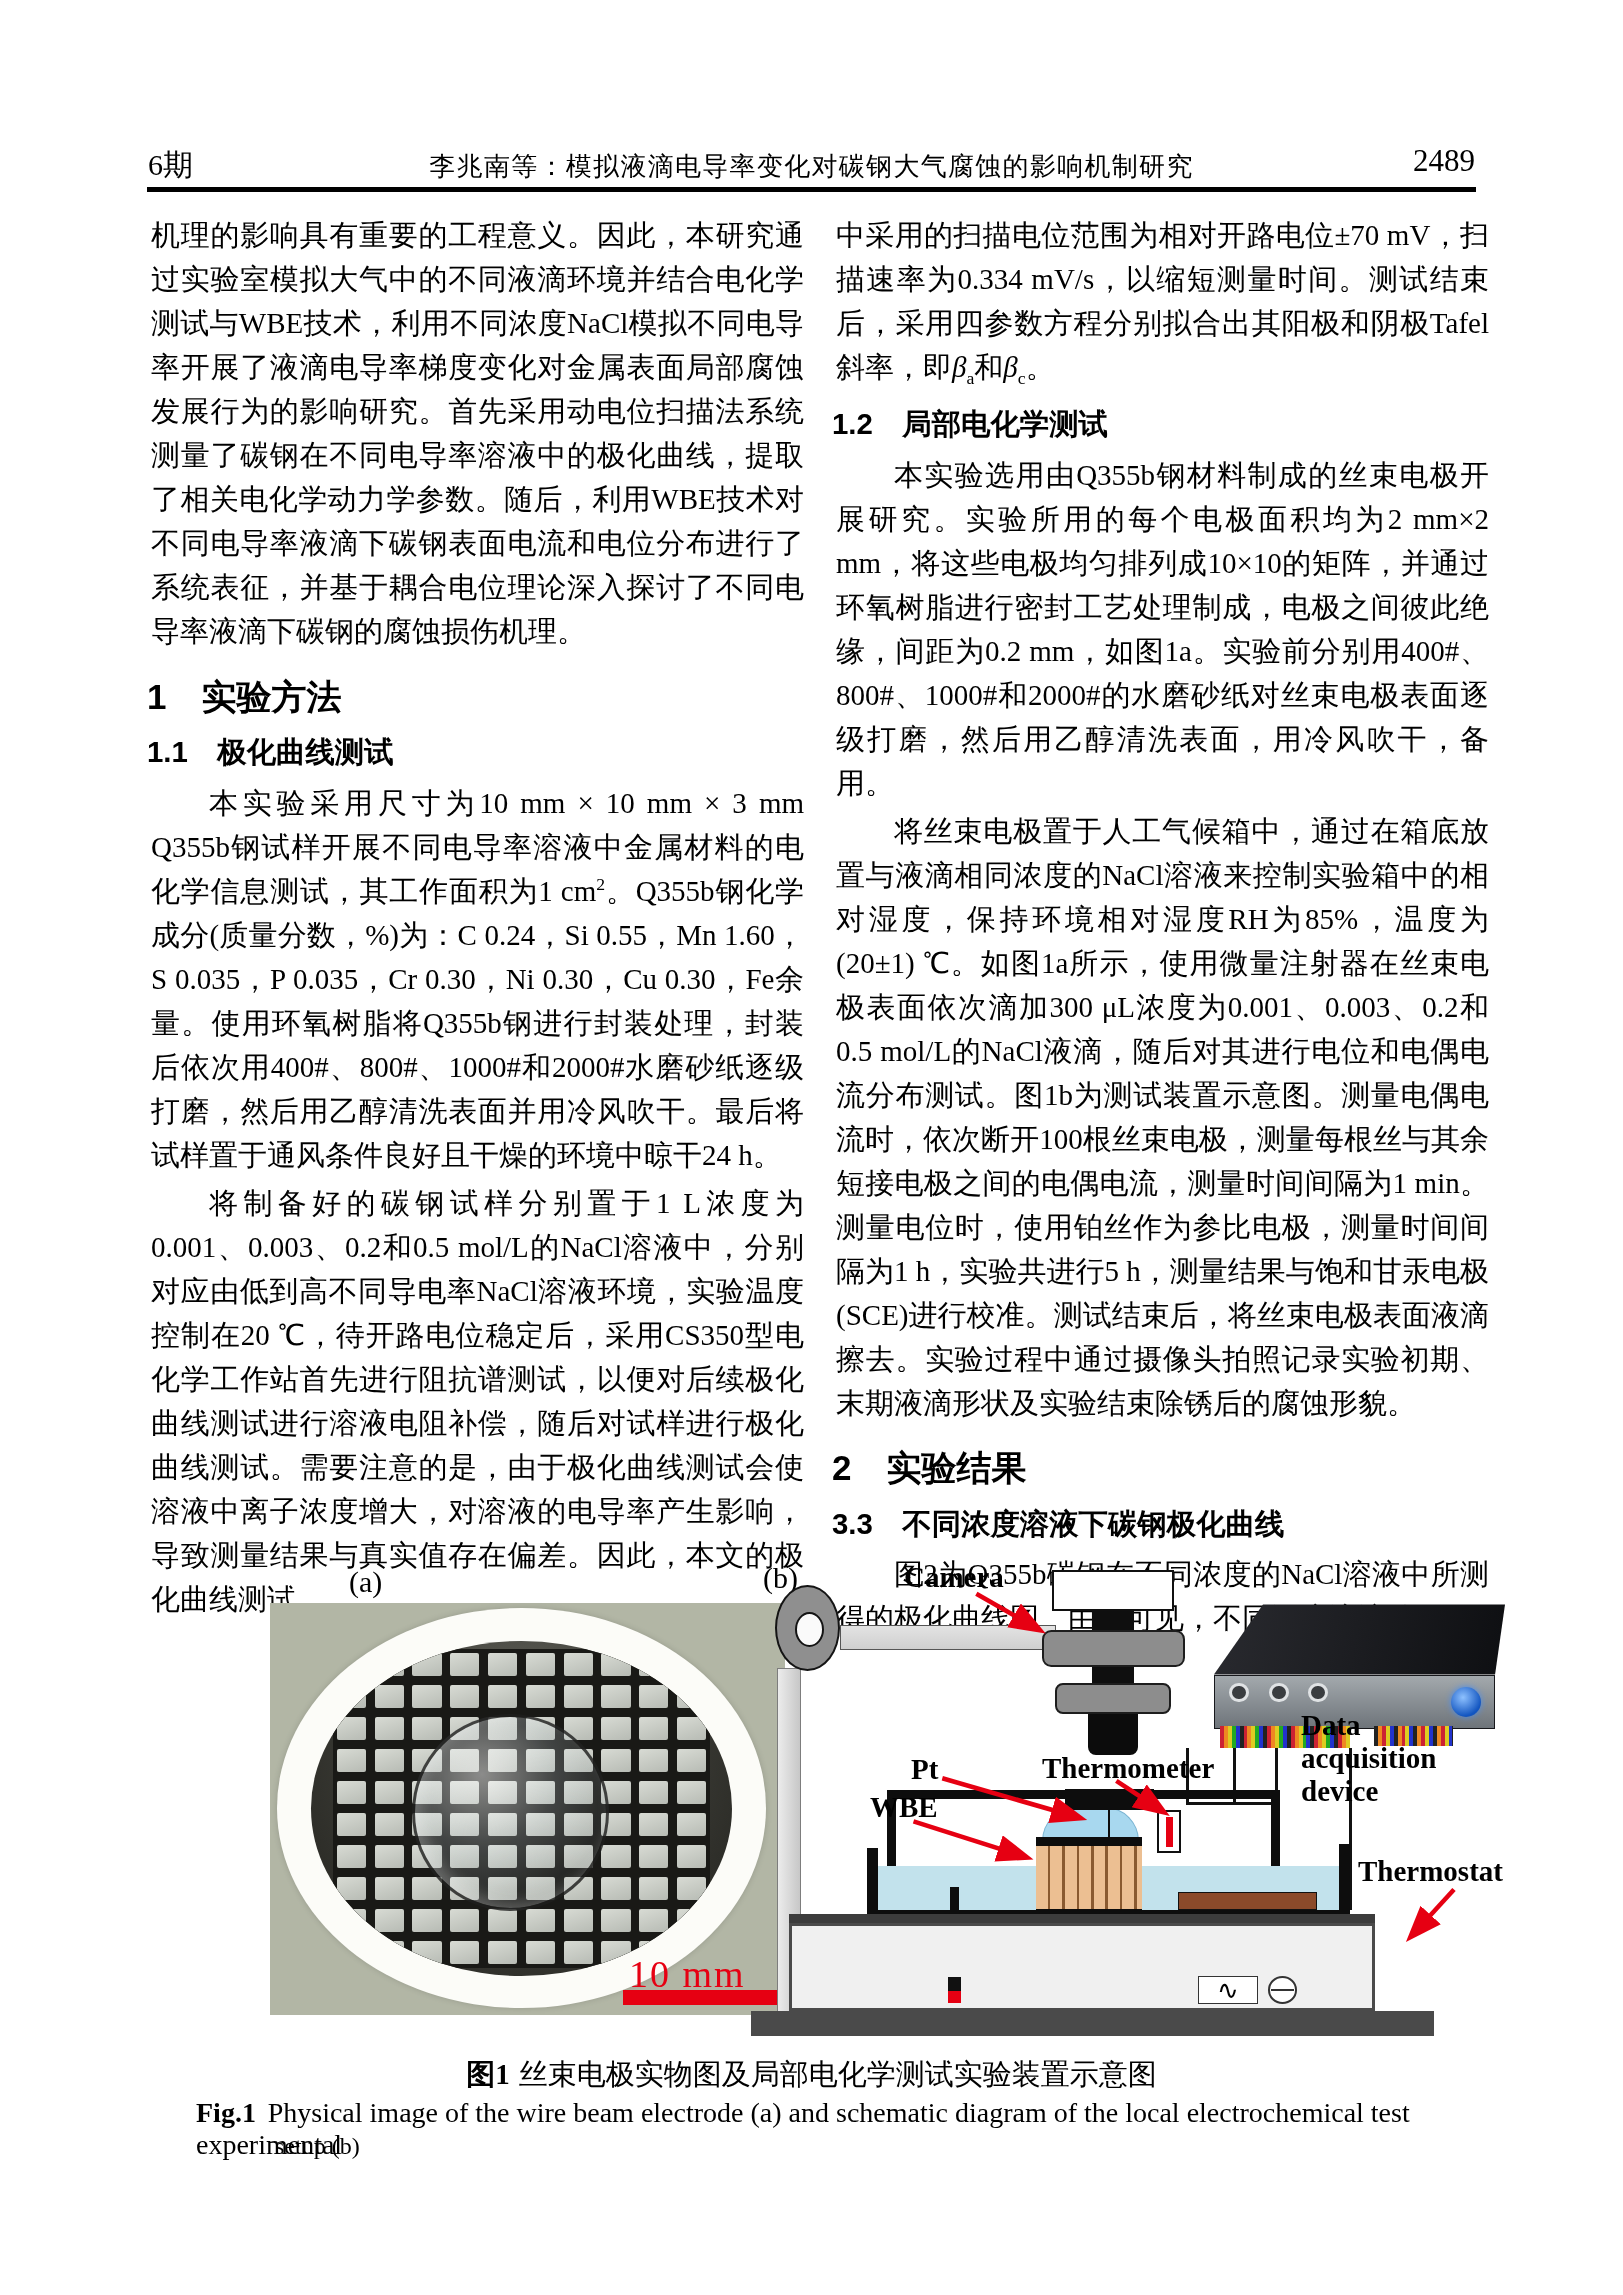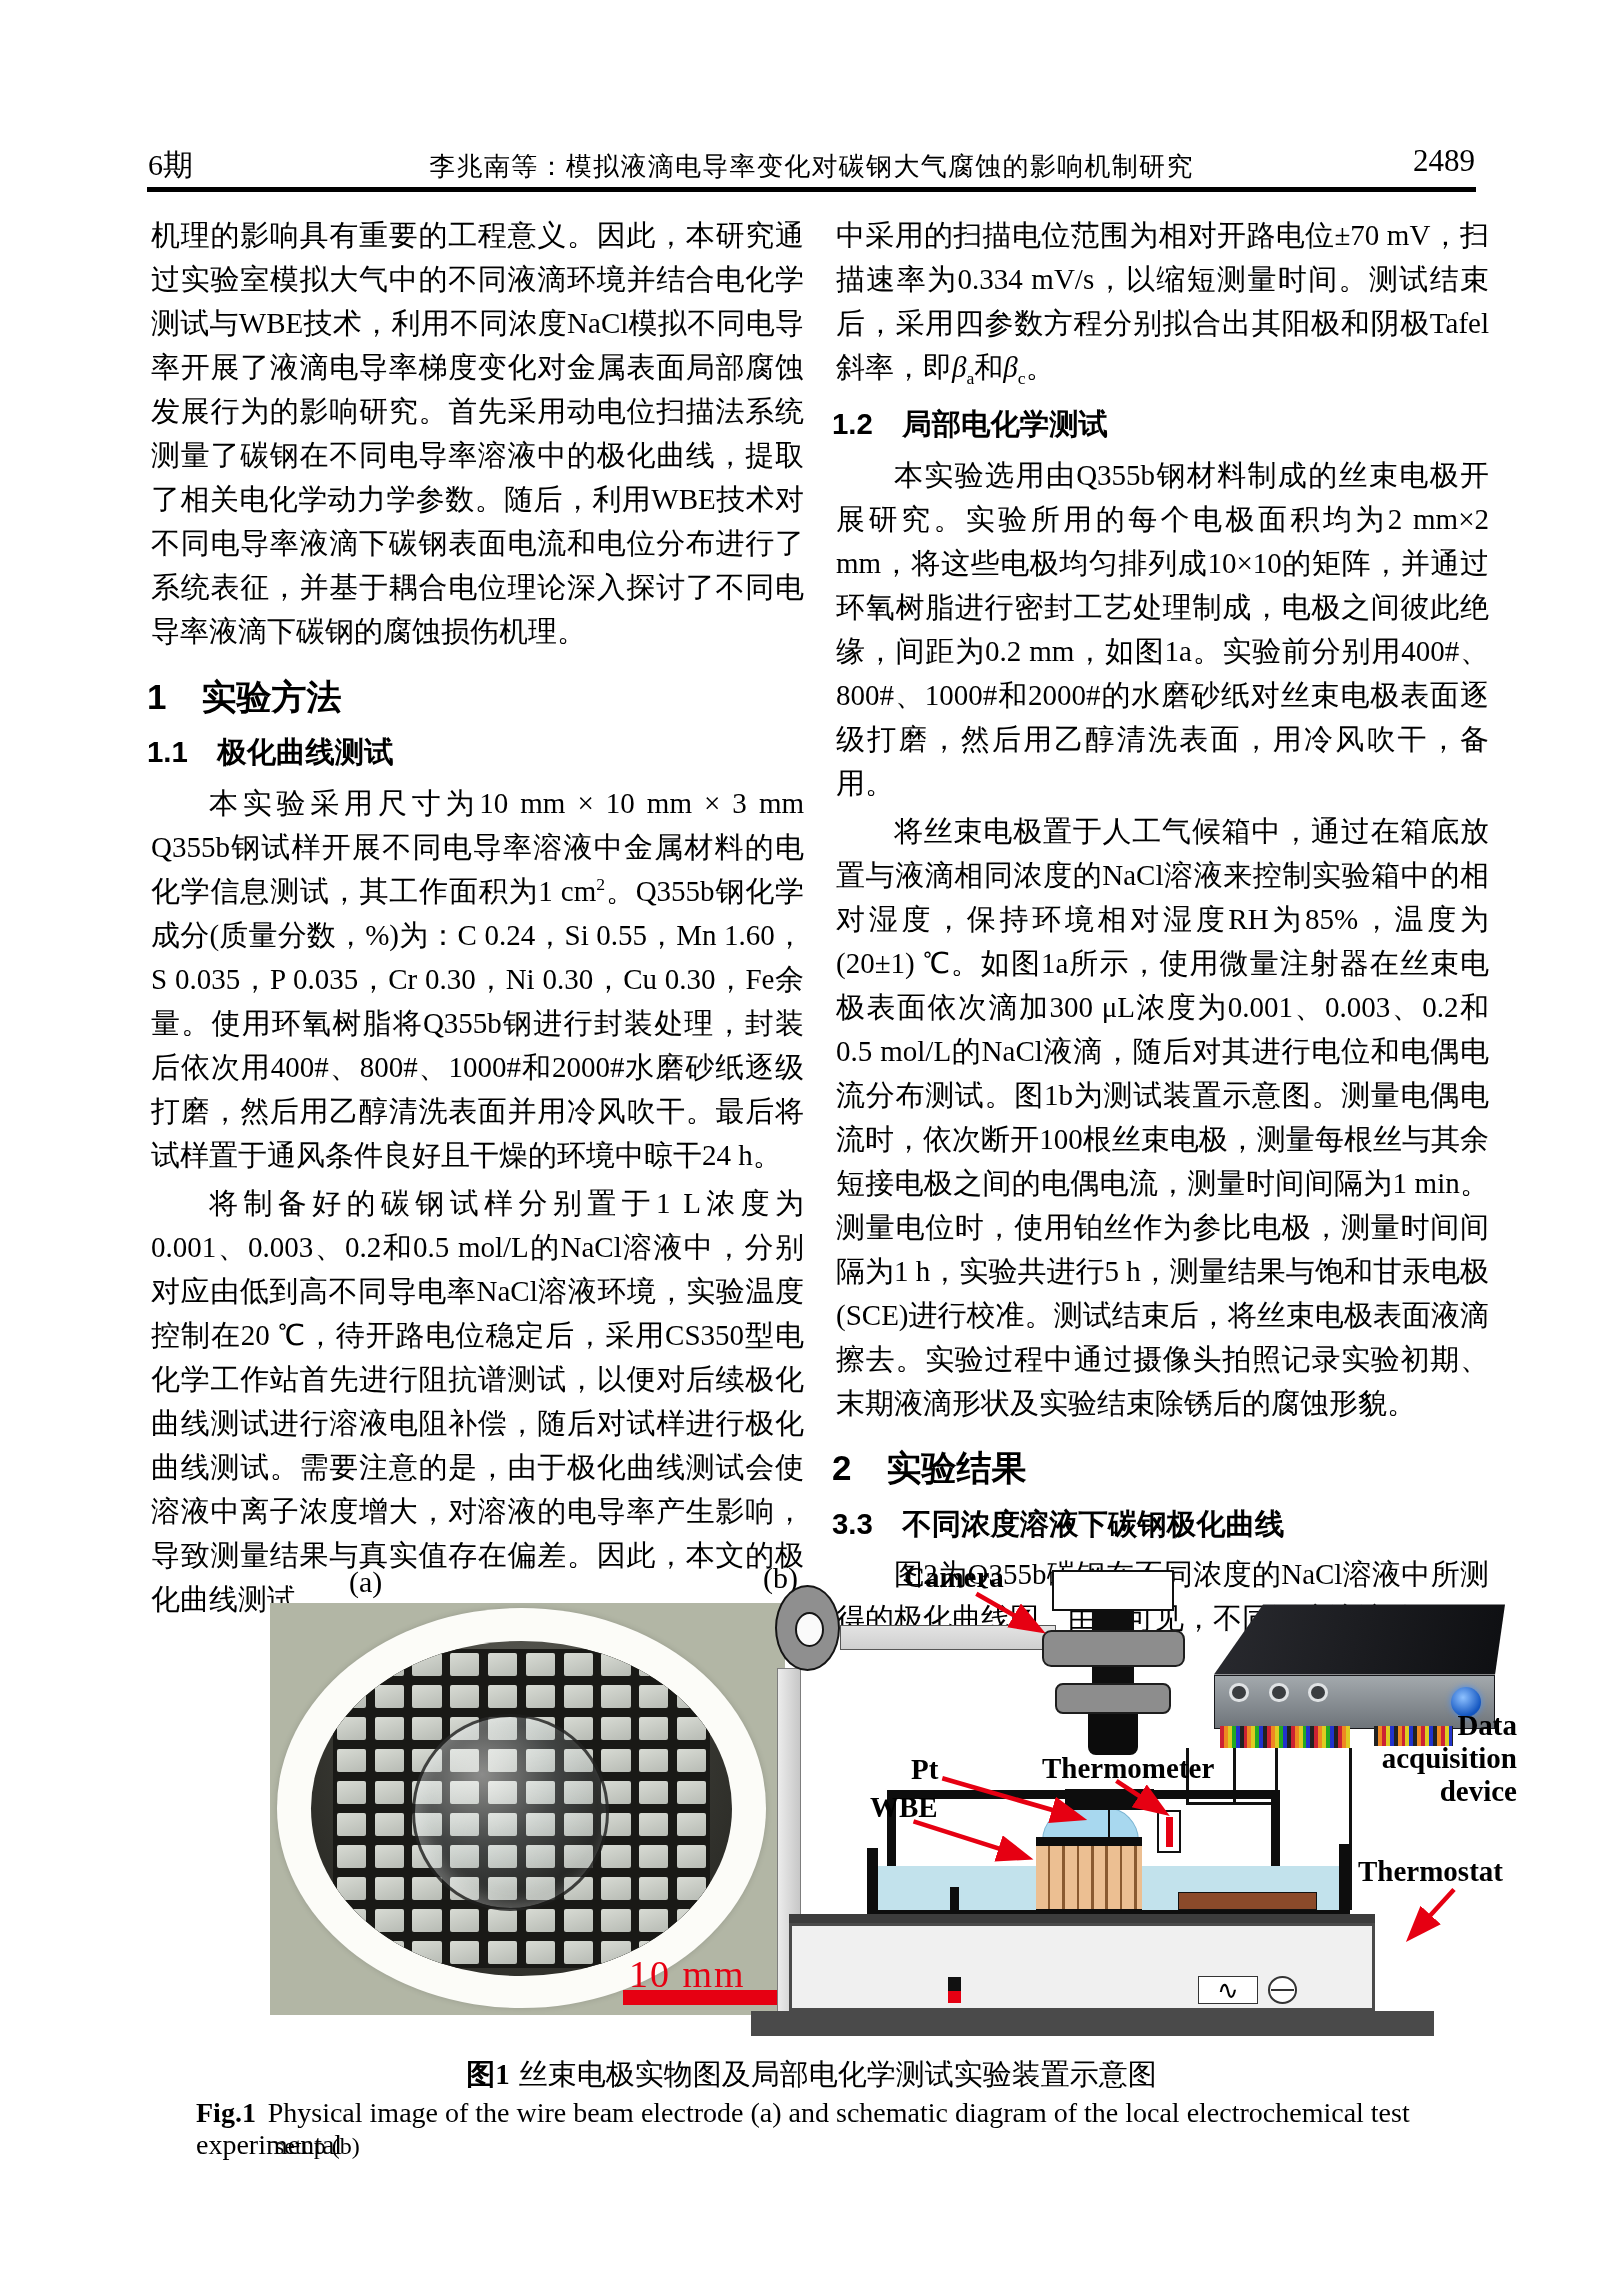--- a/index.html
+++ b/index.html
@@ -113,21 +113,21 @@
            font-size:26px; text-align:center; line-height:27.5px; box-sizing:border-box; }
   .dial  { position:absolute; left:476px; top:50px; width:29px; height:27.5px; border-radius:50%; border:2px solid #333;
            background:#fff; box-sizing:border-box; }
   .dial::after { content:""; position:absolute; left:1.3px; right:1.3px; top:11px; height:2px; background:#333; }
   .base { left:5.2px; top:454px; width:683px; height:25px; background:#4a4a4a; }
 
   #pt-label { left:165px; top:196px; }
   #thermometer-label { left:296px; top:195px; }
   #wbe-label { left:124px; top:234px; }
   #thermostat-label { left:612px; top:298px; }
-  #daq-label { left:555px; top:152px; width:216px; text-align:right; }
+  #daq-label { left:555px; top:152px; width:216px; text-align:left; }
 
   
   .cap-zh { position:absolute; left:0; right:0; top:2055px; text-align:center; font-size:29px; }
   .cap-zh .tag { font-family:Liberation Serif, serif; font-weight:bold; margin-right:9.2px; }
   .cap-en-1 { position:absolute; left:196px; top:2097px; width:1296px; font-size:28px; }
   .cap-en-1 .tag { font-weight:bold; margin-right:11.8px; }
   .cap-en-2 { position:absolute; left:275px; top:2133px; font-size:24px; }
 </style>
 </head>
 <body>

